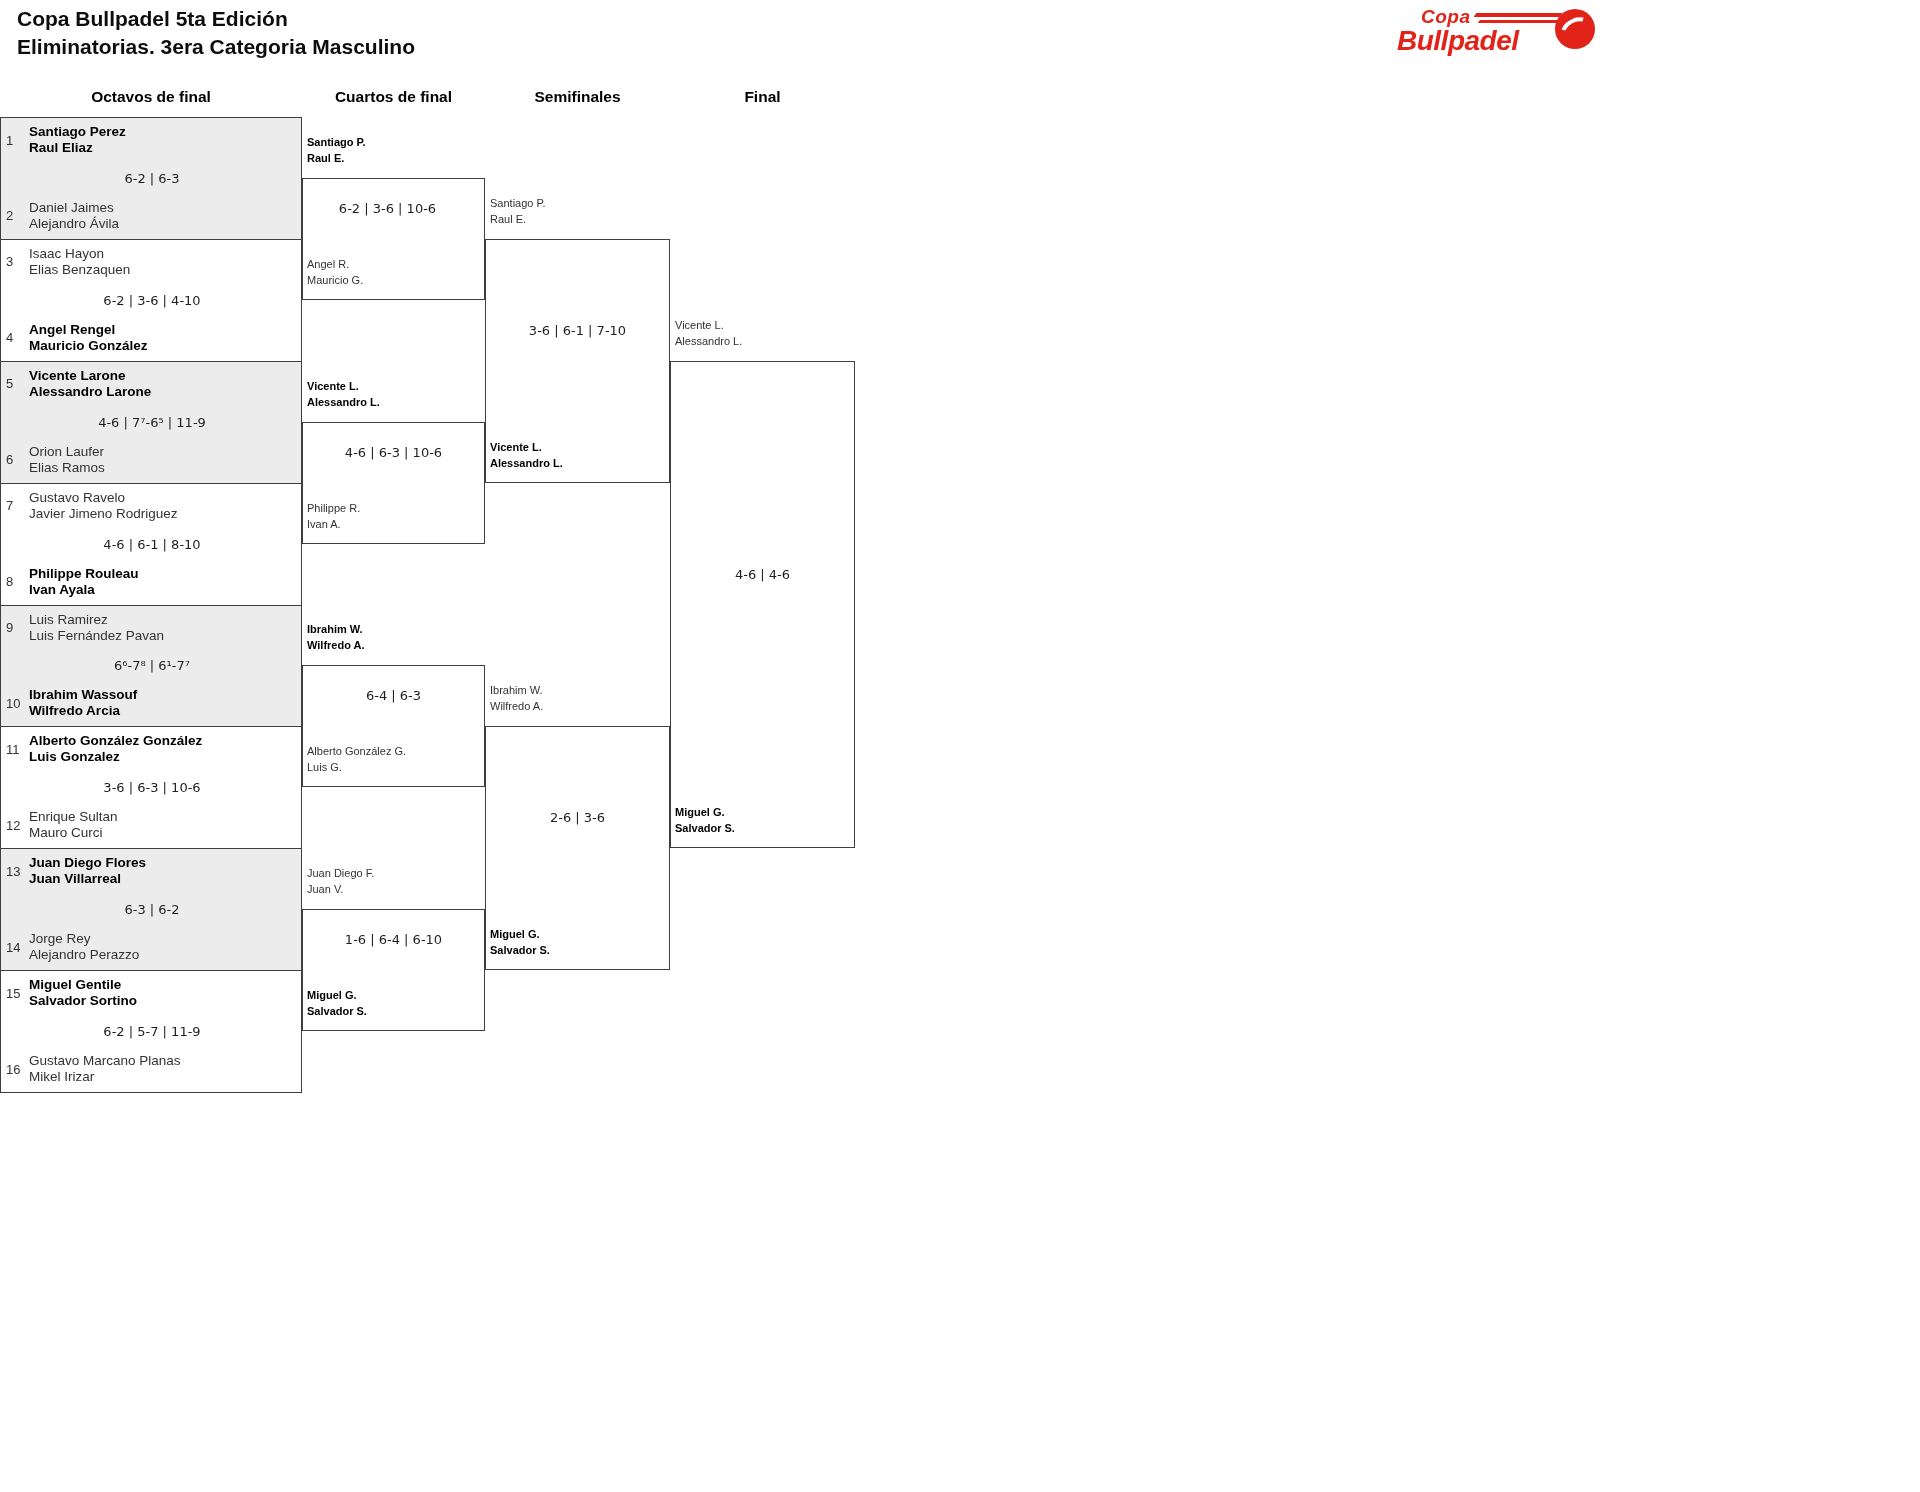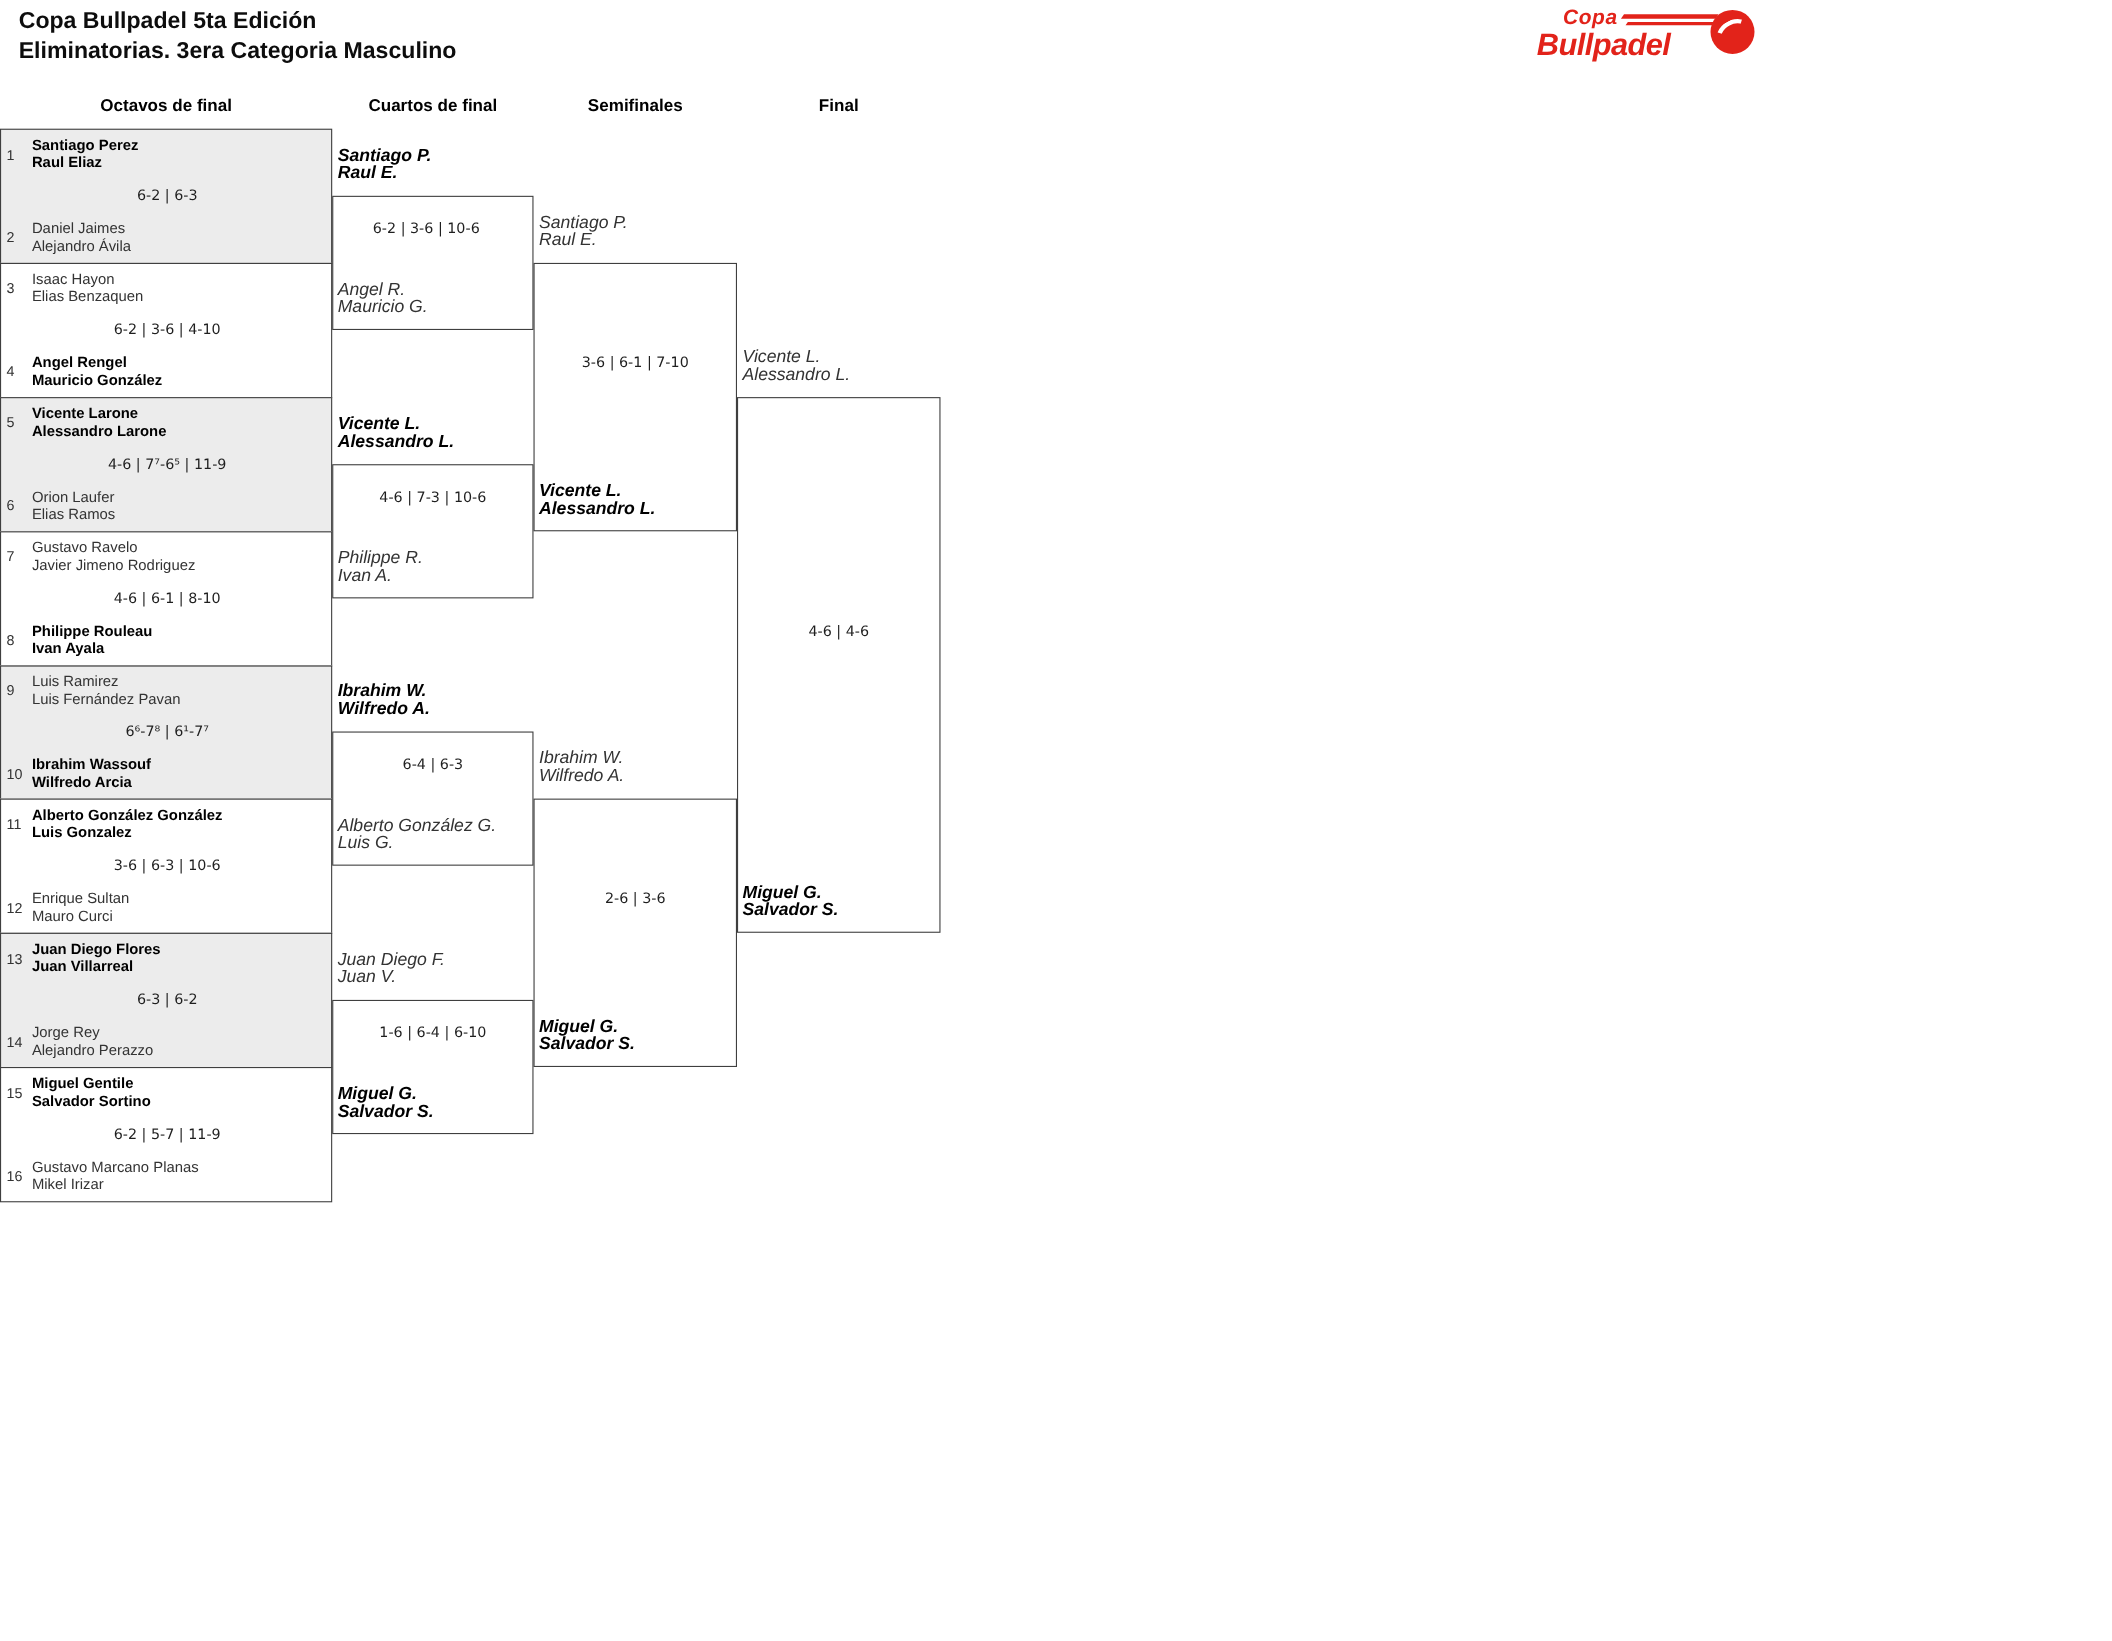--- a/index.html
+++ b/index.html
@@ -11,21 +11,21 @@
                 font-size:15.5px;font-weight:600;color:#000;}
   .oct-box{position:absolute;box-sizing:border-box;border:1px solid #3f3f3f;background:#fff;}
   .oct-box.shaded{background:#ececec;}
   .team{position:absolute;left:5px;right:4px;display:flex;gap:7px;}
   .team .seed{flex:0 0 16px;align-self:center;font-size:13px;color:#333;}
   .team .names{font-size:13.5px;line-height:16px;color:#333;}
   .team.winner .names{font-weight:700;color:#000;}
   .score{position:absolute;text-align:center;font-family:"DejaVu Sans",sans-serif;
          font-size:13px;line-height:18px;color:#1f1f1f;}
   .conn{position:absolute;box-sizing:border-box;border:1px solid #3f3f3f;}
-  .adv{position:absolute;font-size:16px;line-height:16px;color:#333;white-space:nowrap;font-style:italic;}
+  .adv{position:absolute;font-size:11px;line-height:16px;color:#333;white-space:nowrap;}
   .adv.winner{font-weight:700;color:#000;}
   
   .logo{position:absolute;left:1353px;top:6px;width:205px;height:56px;color:#e2231a;margin-left:44px;}
   .logo .copa{position:absolute;left:24px;top:0;font-style:italic;font-weight:800;
               font-size:19px;letter-spacing:.5px;}
   .logo .sw1{position:absolute;left:78px;top:7px;width:86px;height:4px;background:#e2231a;
              transform:skewX(-35deg);}
   .logo .sw2{position:absolute;left:82px;top:14px;width:90px;height:2.5px;background:#e2231a;
              transform:skewX(-35deg);}
   .logo .bp{position:absolute;left:0;top:19px;font-style:italic;font-weight:800;
@@ -207,21 +207,21 @@
       <div class="score" style="left: 302px; width: 171px; top: 199.875px;">6-2 | 3-6 | 10-6</div>
       <div class="conn" style="left: 302px; top: 421.688px; width: 183px; height: 121.875px;"></div>
       <div class="adv winner" style="left: 307px; top: 377.688px;">
         <div>Vicente L.</div>
         <div>Alessandro L.</div>
       </div>
       <div class="adv" style="left: 307px; top: 499.562px;">
         <div>Philippe R.</div>
         <div>Ivan A.</div>
       </div>
-      <div class="score" style="left: 302px; width: 183px; top: 443.625px;">4-6 | 7-3 | 10-6</div>
+      <div class="score" style="left: 302px; width: 183px; top: 443.625px;">4-6 | 6-3 | 10-6</div>
       <div class="conn" style="left: 302px; top: 665.438px; width: 183px; height: 121.875px;"></div>
       <div class="adv winner" style="left: 307px; top: 621.438px;">
         <div>Ibrahim W.</div>
         <div>Wilfredo A.</div>
       </div>
       <div class="adv" style="left: 307px; top: 743.312px;">
         <div>Alberto González G.</div>
         <div>Luis G.</div>
       </div>
       <div class="score" style="left: 302px; width: 183px; top: 687.375px;">6-4 | 6-3</div>

